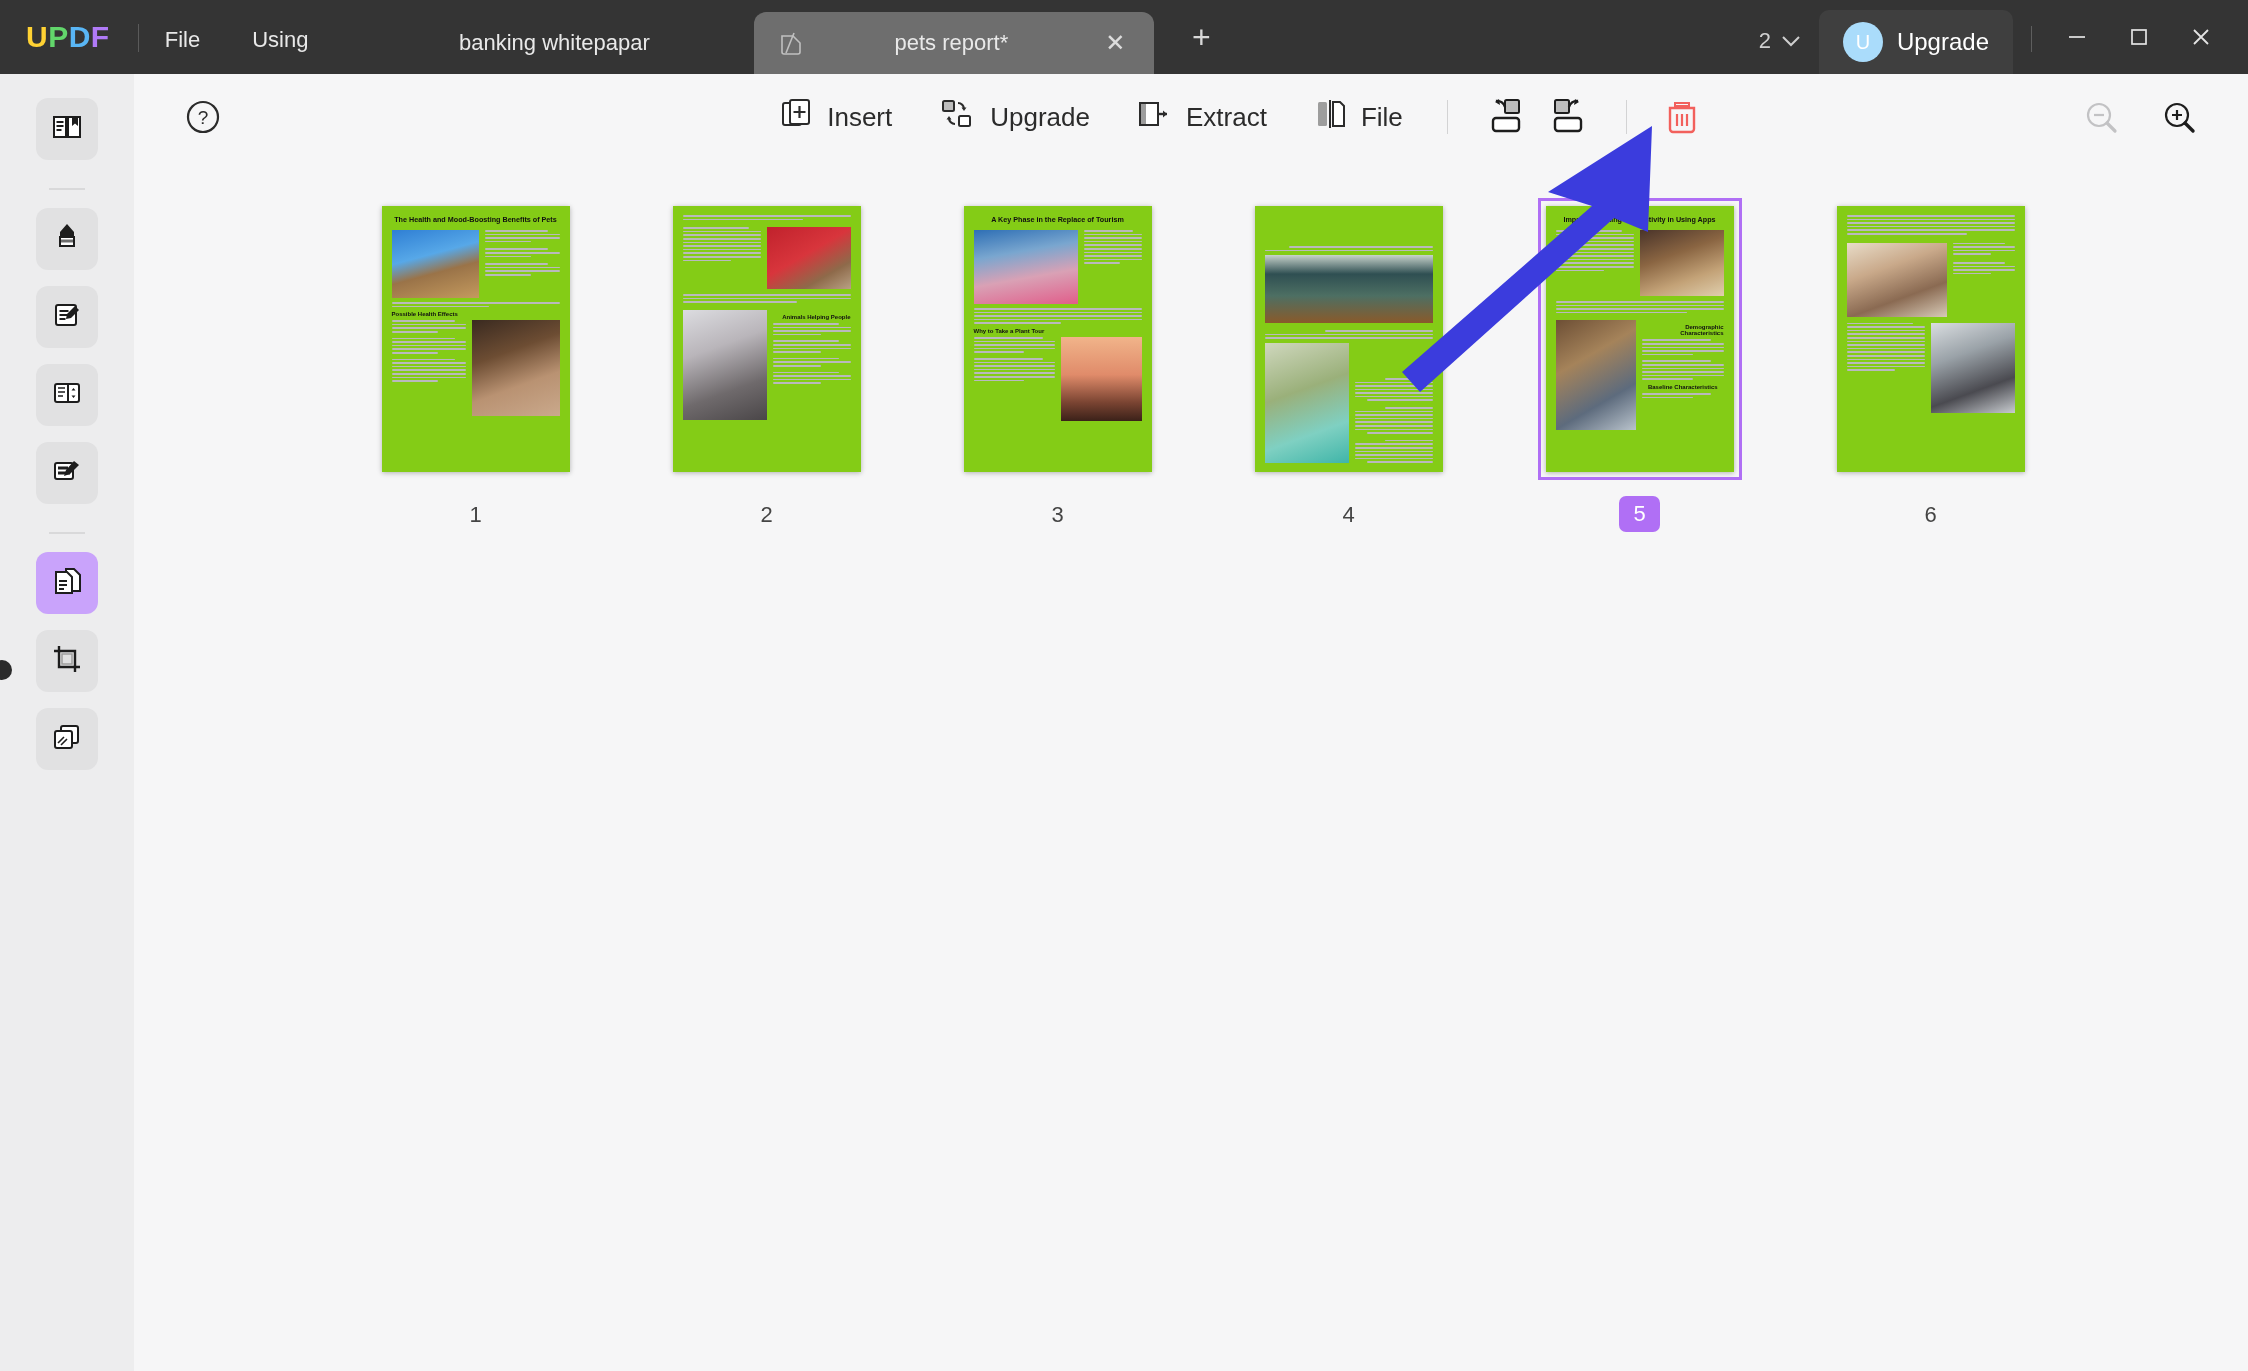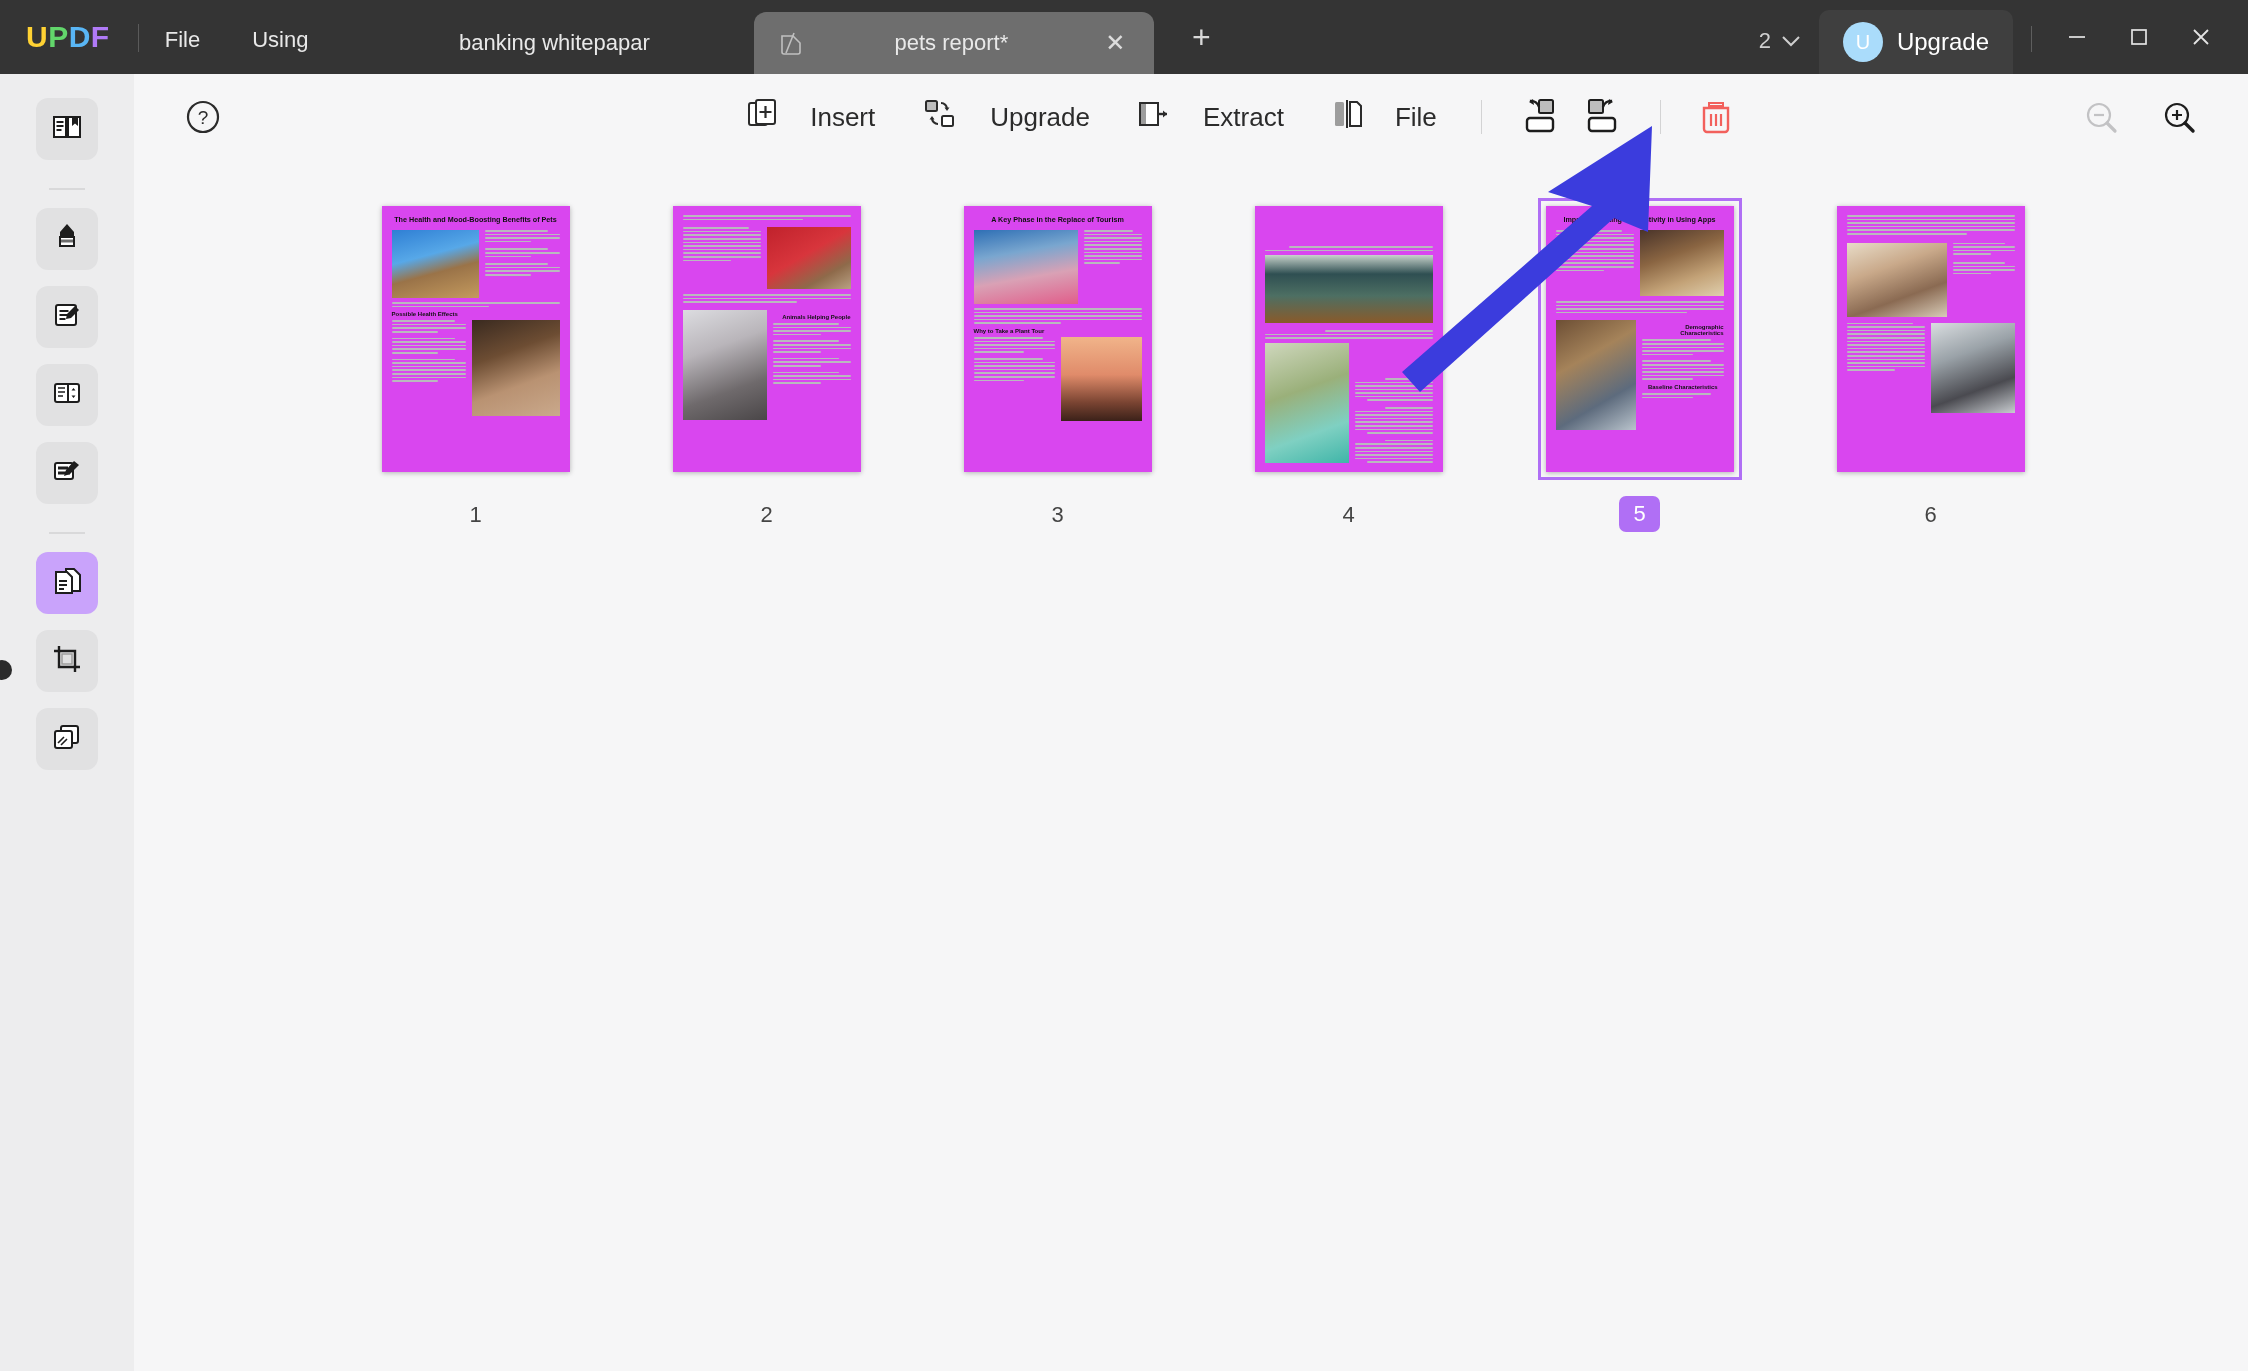--- a/index.html
+++ b/index.html
@@ -98,21 +98,21 @@
 
   .content { flex:1; position:relative; background:#f6f6f7; }
 
   
   .toolbar {
     height:86px;display:flex;align-items:center;position:relative;
   }
   .help-btn { margin-left:48px;width:42px;height:42px; }
   .tool-group { margin-left:auto;margin-right:auto;display:flex;align-items:center;gap:10px; }
   .tool {
-    display:flex;align-items:center;gap:31px;padding:8px 18px;border-radius:8px;
+    display:flex;align-items:center;gap:14px;padding:8px 18px;border-radius:8px;
     font-size:26px;color:#2b2b2b;
   }
   .tool-sep { width:1px;height:34px;background:#d3d3d4;margin:0 16px; }
   .icon-btn { width:58px;height:46px;display:flex;align-items:center;justify-content:center; }
   .zoom-group { position:absolute;right:48px;top:24px;display:flex;gap:38px;align-items:center; }
 
   
   .thumbs {
     display:flex;gap:0;padding:0 0 0 300px;position:relative;
   }
@@ -129,21 +129,21 @@
   }
   .page-num {
     margin-top:30px;font-size:22px;color:#454545;
   }
   .page-num.badge {
     background:#b06ff5;color:#ffffff;border-radius:7px;
     padding:5px 14px;margin-top:24px;
   }
 
   
-  .pg { position:absolute;inset:0;padding:9px 10px;background:#d946ef; }
+  .pg { position:absolute;inset:0;padding:9px 10px;background:#84cc16; }
   .pg.flip { transform: rotate(180deg); }
   .pg h1 {
     font-size:7.2px;line-height:1.25;text-align:center;color:#111;
     font-weight:bold;margin-bottom:6px;
   }
   .pg h2 { font-size:6px;color:#111;font-weight:bold;margin:4px 0 3px; }
   .ln { height:1.6px;background:#b9b9bd;margin-bottom:2.0px;border-radius:1px; }
   .ln.s { width:62%; }
   .ln.m { width:85%; }
   .row { display:flex;gap:6px; }

